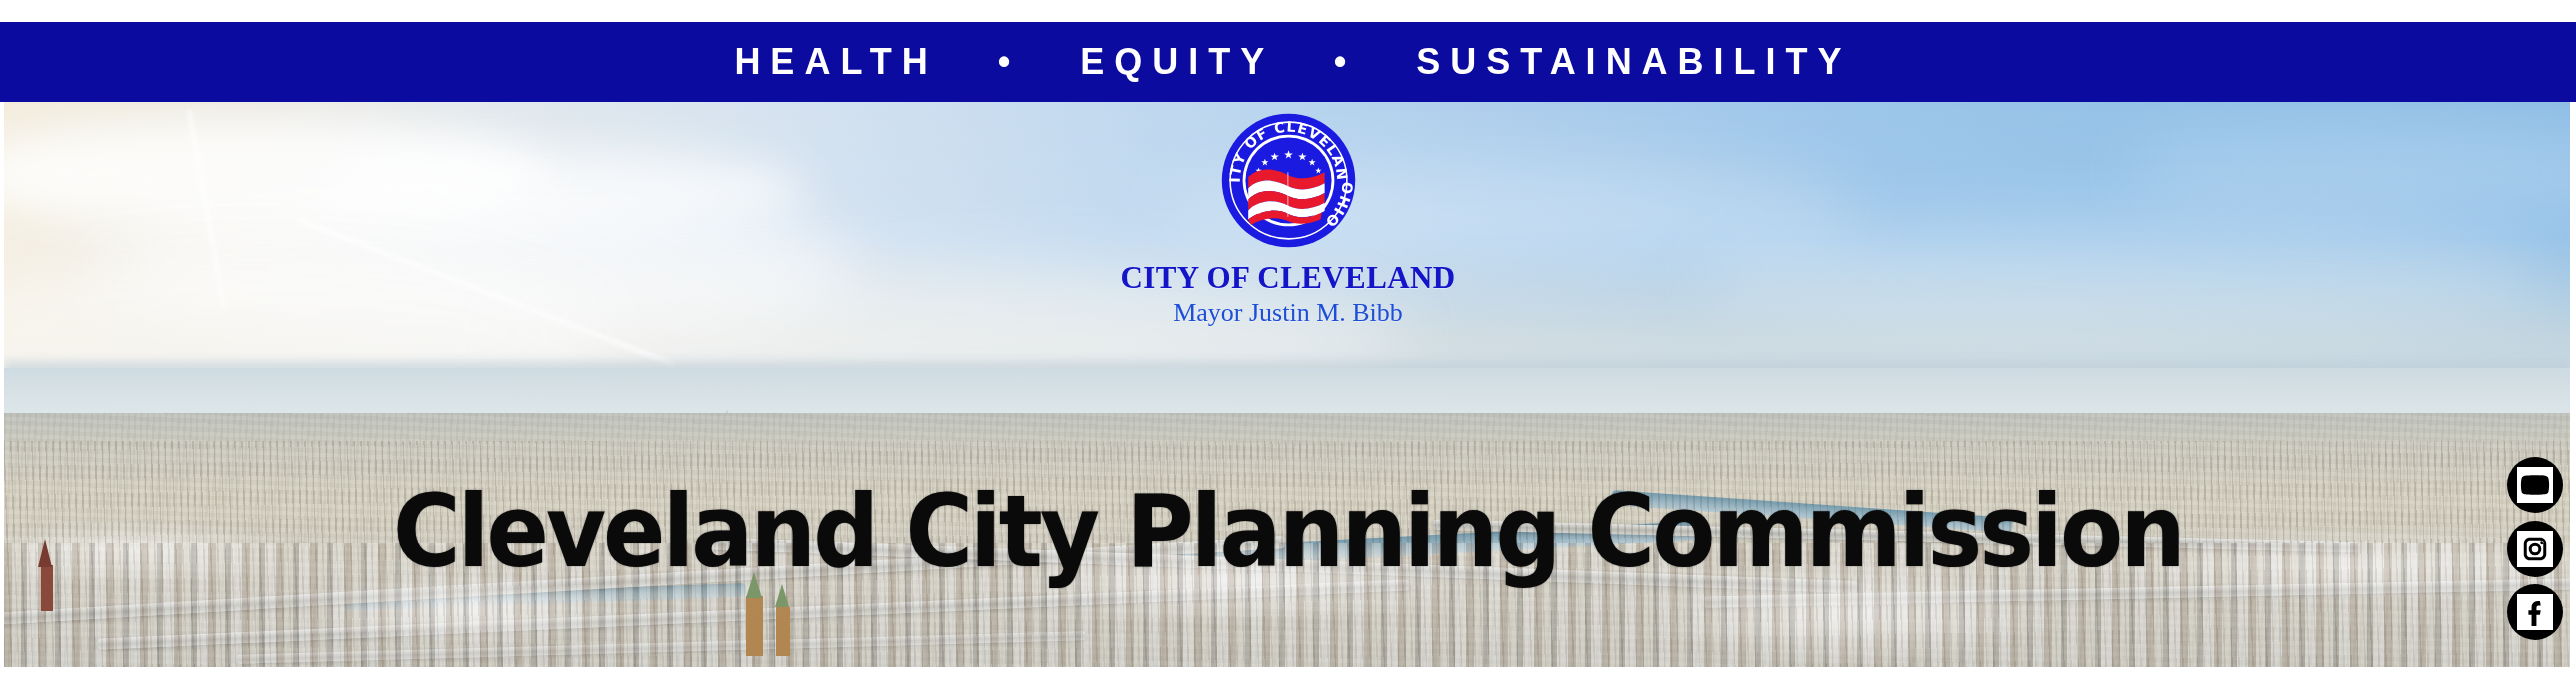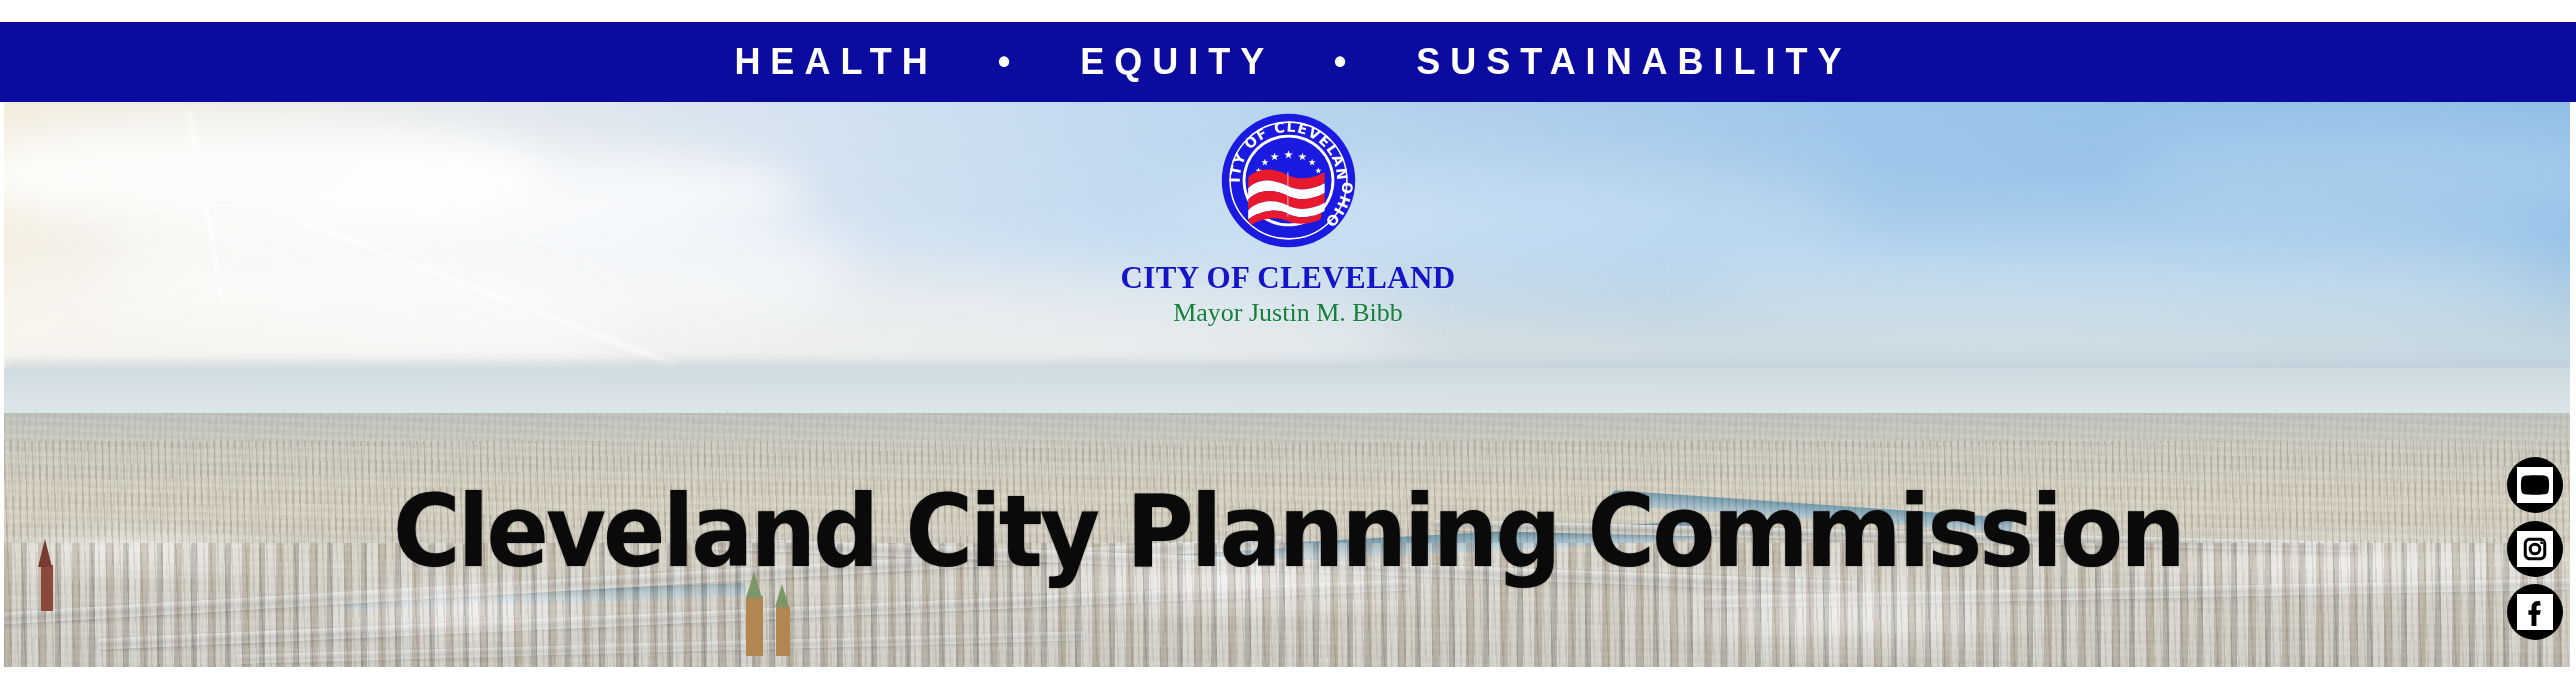--- a/index.html
+++ b/index.html
@@ -146,21 +146,21 @@
     position:absolute;left:0;top:89px;width:2576px;
     display:flex;flex-direction:column;align-items:center;z-index:25;
   }
   #seal{width:139px;height:139px;display:block;}
   #logo-title{
     margin-top:12.4px;color:#1414c8;font-family:"Liberation Serif",serif;
     font-weight:700;font-size:31px;letter-spacing:0.4px;line-height:1;
     text-shadow:0 0.8px 0 rgba(255,255,255,.35);
   }
   #logo-sub{
-    margin-top:7px;color:#15803d;font-family:"Liberation Serif",serif;
+    margin-top:7px;color:#1d4ed8;font-family:"Liberation Serif",serif;
     font-weight:400;font-size:26px;line-height:1;
     text-shadow:0 0.8px 0 rgba(255,255,255,.35);
   }
 
   
   #headline{
     position:absolute;left:0;top:460px;width:2576px;text-align:center;z-index:30;
     color:#0a0a0a;
     font-family:"DejaVu Sans","Liberation Sans",sans-serif;
     font-weight:700;font-size:99px;line-height:1;letter-spacing:-3.1px;

